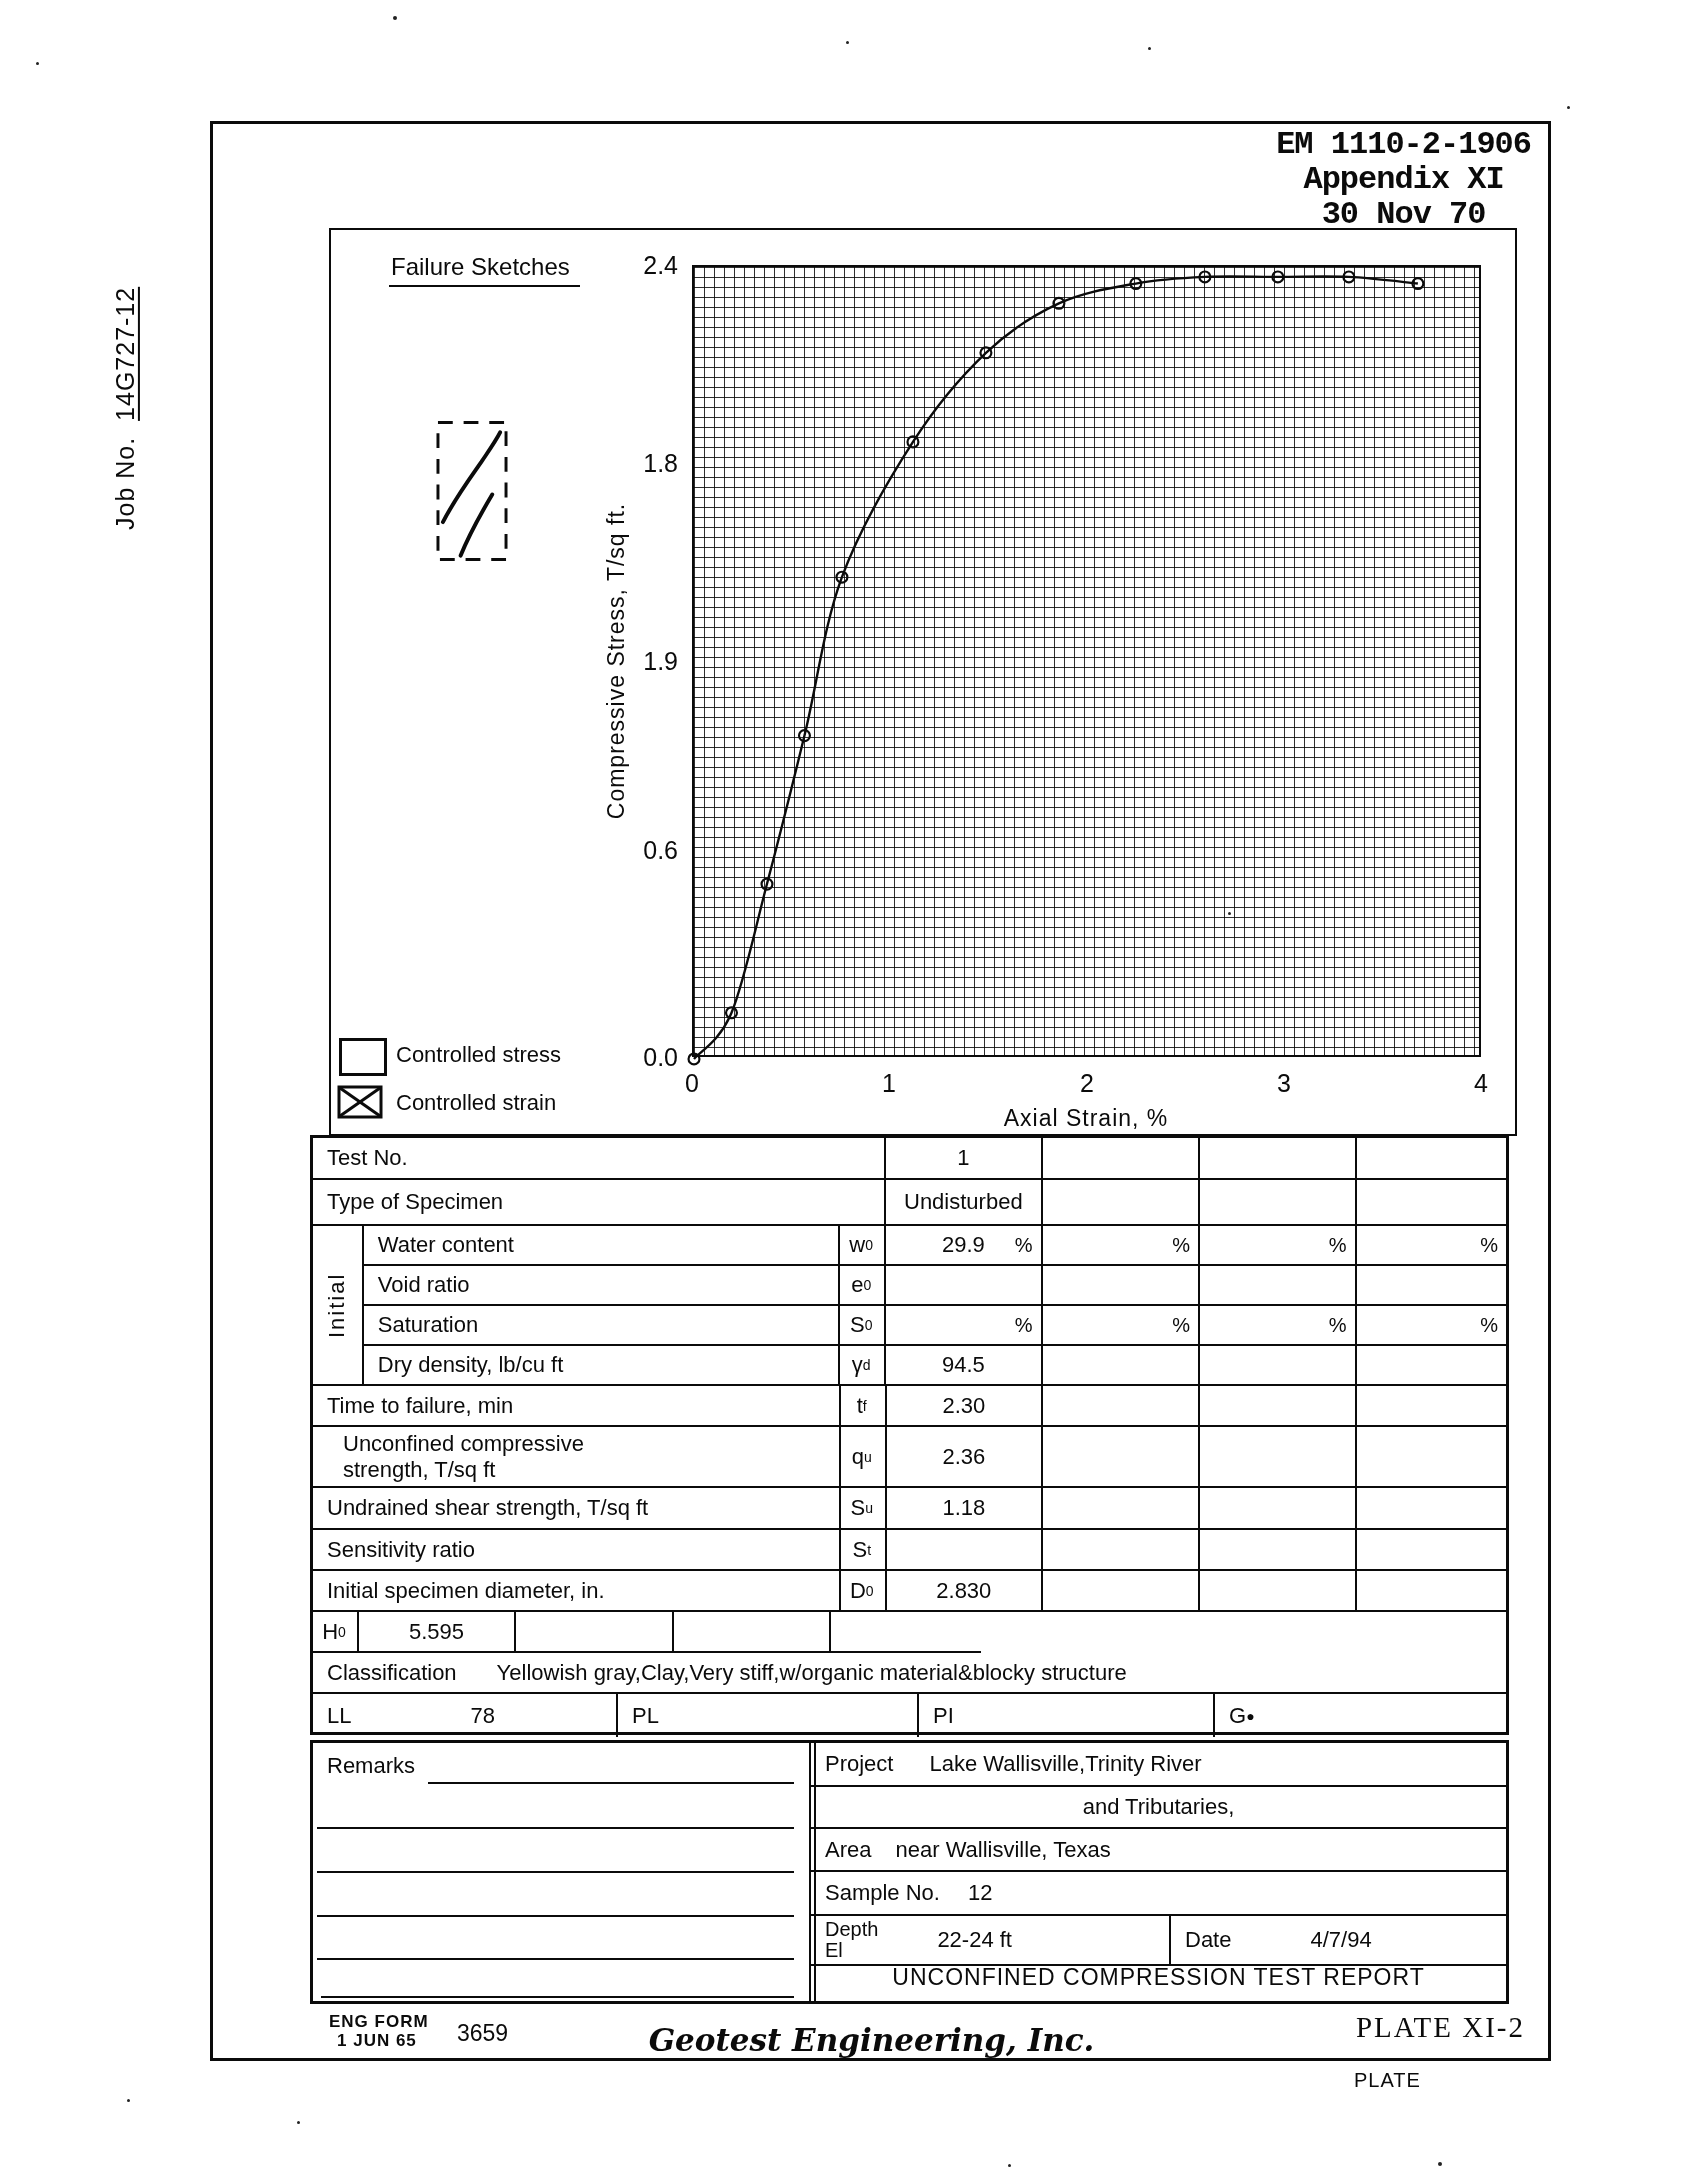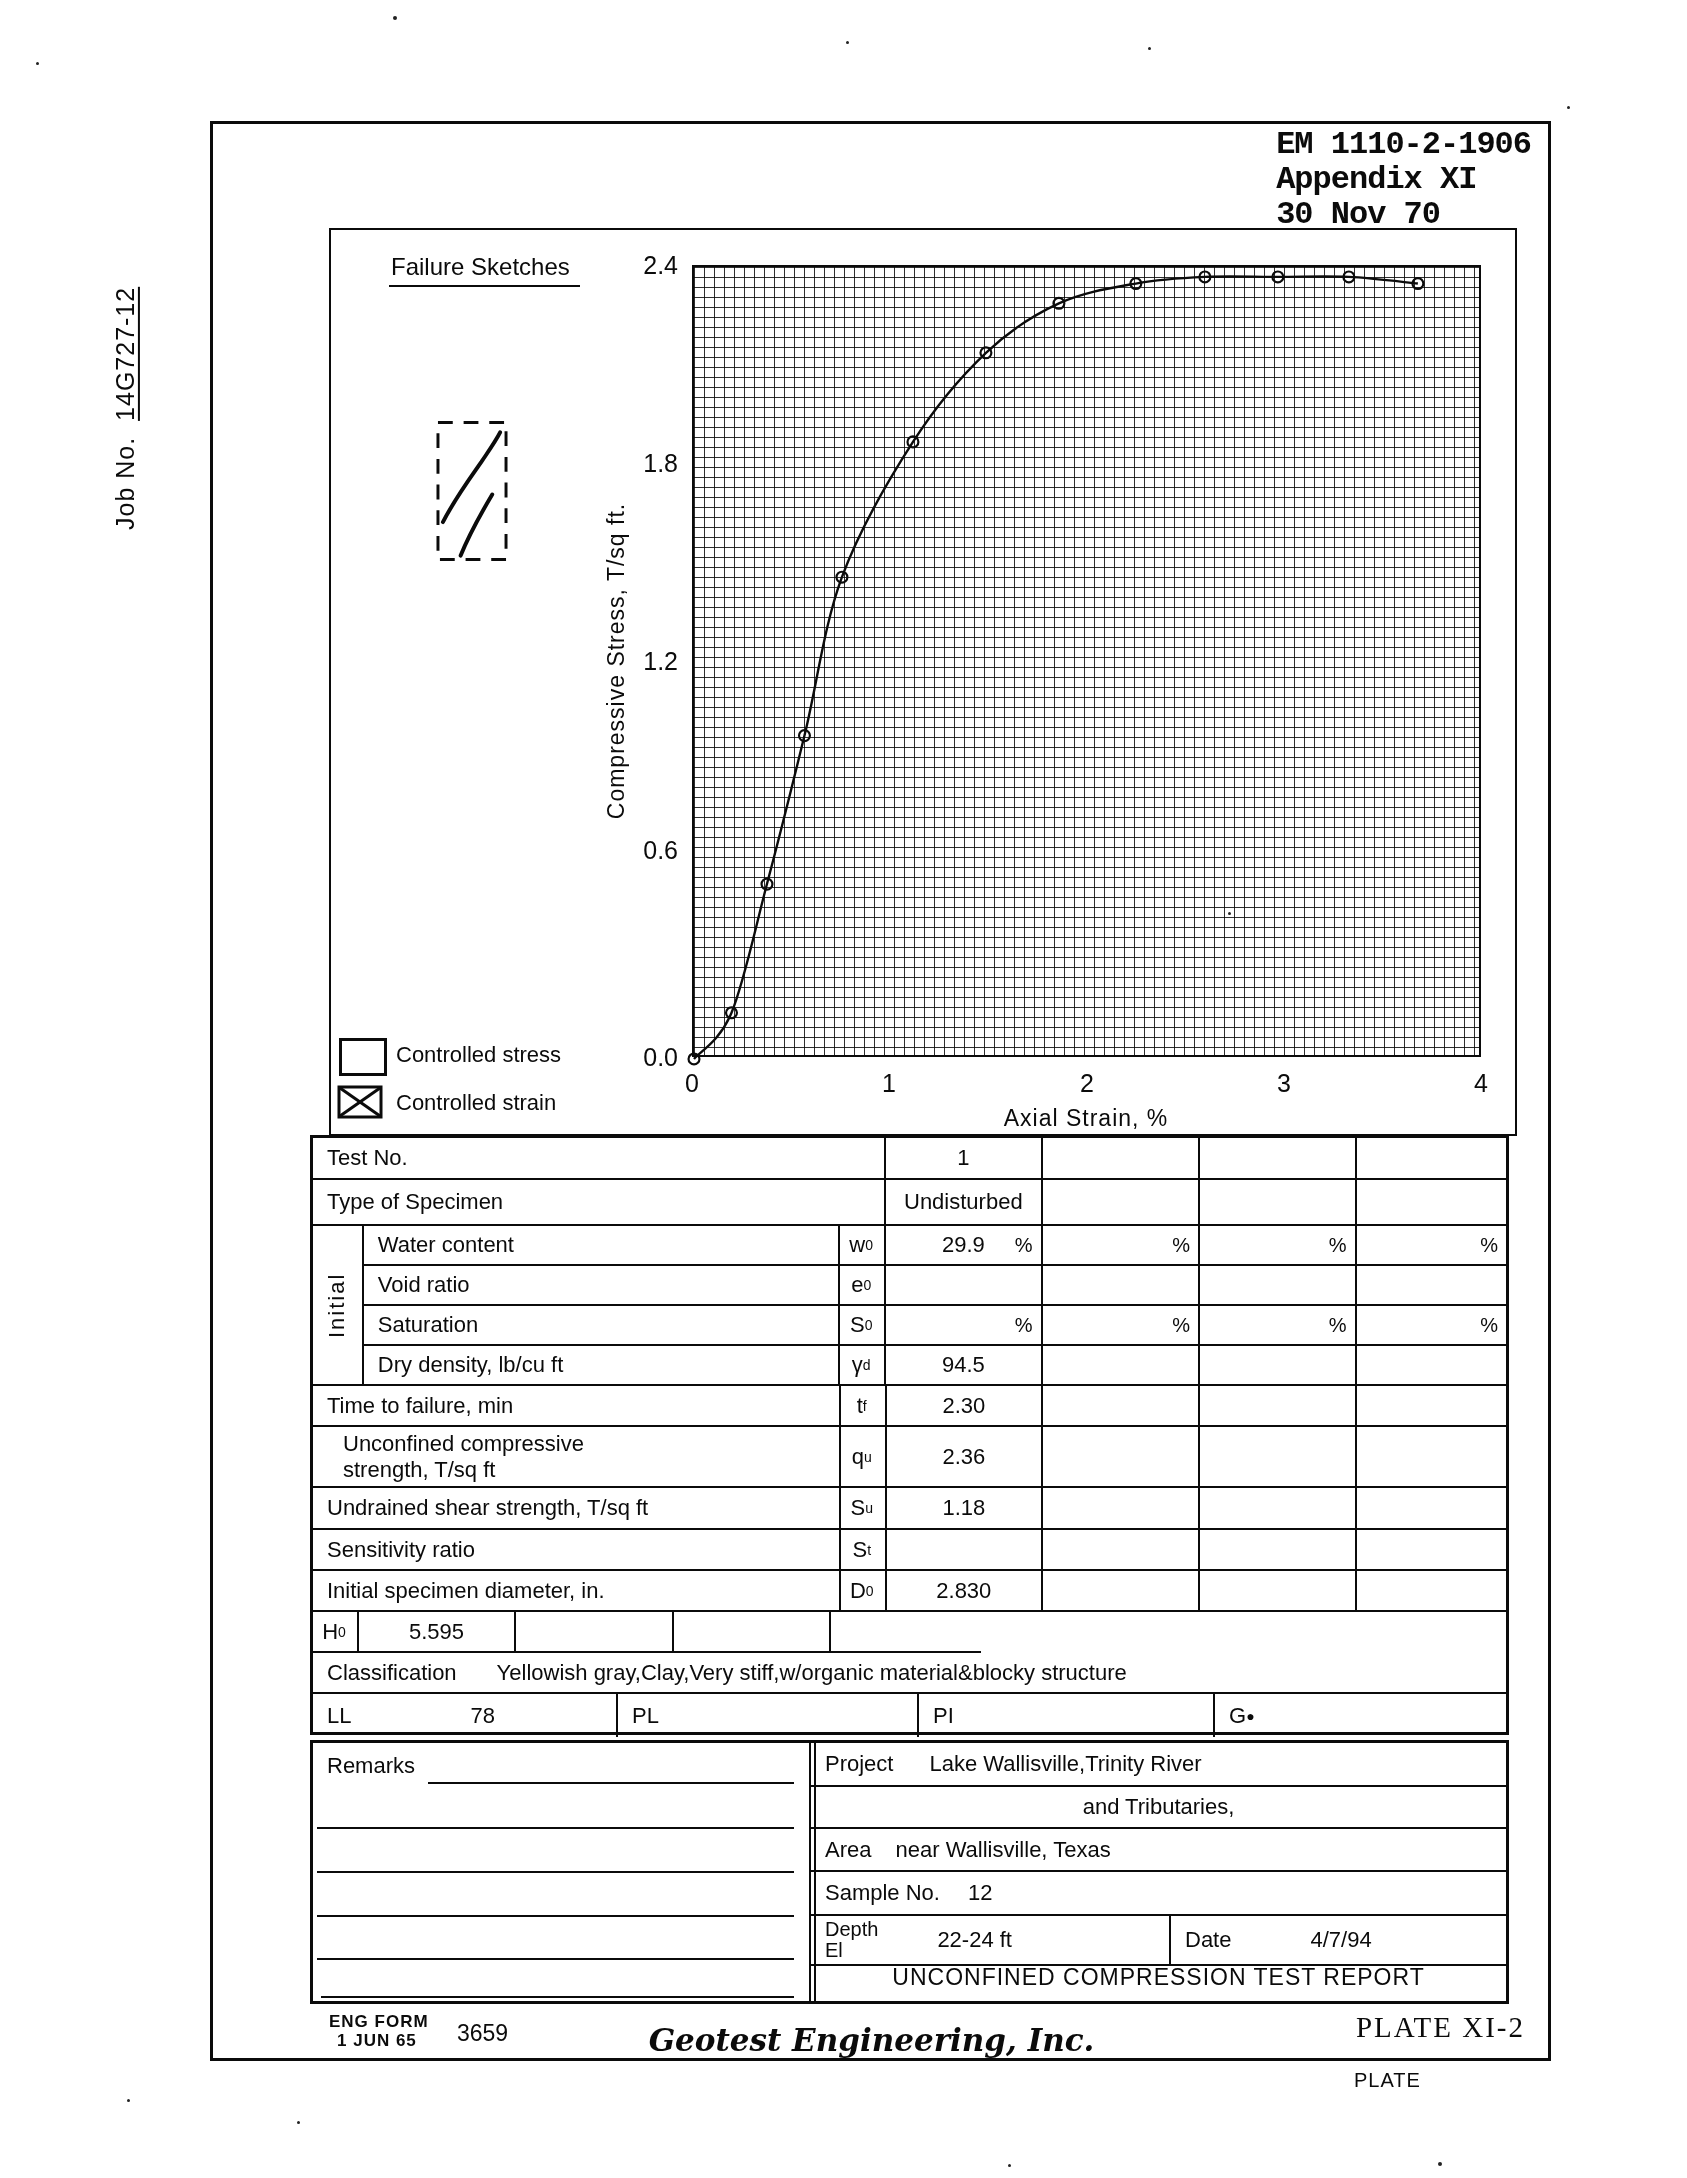--- a/index.html
+++ b/index.html
@@ -2,21 +2,21 @@
 <html><head>
 <meta charset="utf-8">
 <style>
   html,body{margin:0;padding:0;background:#e8e8e4;}
   #page{position:relative;width:1687px;height:2178px;background:#ffffff;
         font-family:"Liberation Sans",sans-serif;color:#0b0b0b;overflow:hidden;}
   .abs{position:absolute;}
   
   #outer-border{left:210px;top:121px;width:1335px;height:1934px;border:3px solid #0b0b0b;}
   
-  #doc-header{right:156px;top:127px;text-align:left;font-family:"Liberation Mono",monospace;
+  #doc-header{right:156px;top:127px;text-align:center;font-family:"Liberation Mono",monospace;
               font-weight:bold;font-size:32px;line-height:35px;letter-spacing:-1px;}
   
   #job-no{left:111px;top:223px;height:307px;writing-mode:vertical-rl;transform:rotate(180deg);
           font-size:25px;letter-spacing:1px;white-space:nowrap;}
   #job-no .jv{text-decoration:underline;}
   
   #graph-box{left:329px;top:228px;width:1184px;height:904px;border:2px solid #0b0b0b;}
   #failure-title{left:389px;top:253px;font-size:24px;border-bottom:2px solid #0b0b0b;padding:0 10px 4px 2px;}
   
   #chart-plot{left:692px;top:265px;width:789px;height:792px;border:2px solid #0b0b0b;box-sizing:border-box;
@@ -113,21 +113,21 @@
         <circle cx="446.32000000000005" cy="16.666666666666515" r="5.5" fill="none" stroke="#0b0b0b" stroke-width="2.2"></circle>
         <circle cx="516.0575" cy="9.999999999999886" r="5.5" fill="none" stroke="#0b0b0b" stroke-width="2.2"></circle>
         <circle cx="589.78" cy="9.999999999999886" r="5.5" fill="none" stroke="#0b0b0b" stroke-width="2.2"></circle>
         <circle cx="661.51" cy="9.999999999999886" r="5.5" fill="none" stroke="#0b0b0b" stroke-width="2.2"></circle>
         <circle cx="731.2475" cy="16.666666666666515" r="5.5" fill="none" stroke="#0b0b0b" stroke-width="2.2"></circle>
       </svg>
     </div>
   <div id="y-ticks">
       <span class="tick" style="left: 678px; top: 1057px; transform: translate(-100%, -50%);">0.0</span>
       <span class="tick" style="left: 678px; top: 850px; transform: translate(-100%, -50%);">0.6</span>
-      <span class="tick" style="left: 678px; top: 661px; transform: translate(-100%, -50%);">1.2</span>
+      <span class="tick" style="left: 678px; top: 661px; transform: translate(-100%, -50%);">1.9</span>
       <span class="tick" style="left: 678px; top: 463px; transform: translate(-100%, -50%);">1.8</span>
       <span class="tick" style="left: 678px; top: 265px; transform: translate(-100%, -50%);">2.4</span>
     </div>
   <div id="x-ticks">
       <span class="tick" style="left: 692px; top: 1069px; transform: translateX(-50%);">0</span>
       <span class="tick" style="left: 889px; top: 1069px; transform: translateX(-50%);">1</span>
       <span class="tick" style="left: 1087px; top: 1069px; transform: translateX(-50%);">2</span>
       <span class="tick" style="left: 1284px; top: 1069px; transform: translateX(-50%);">3</span>
       <span class="tick" style="left: 1481px; top: 1069px; transform: translateX(-50%);">4</span>
     </div>

